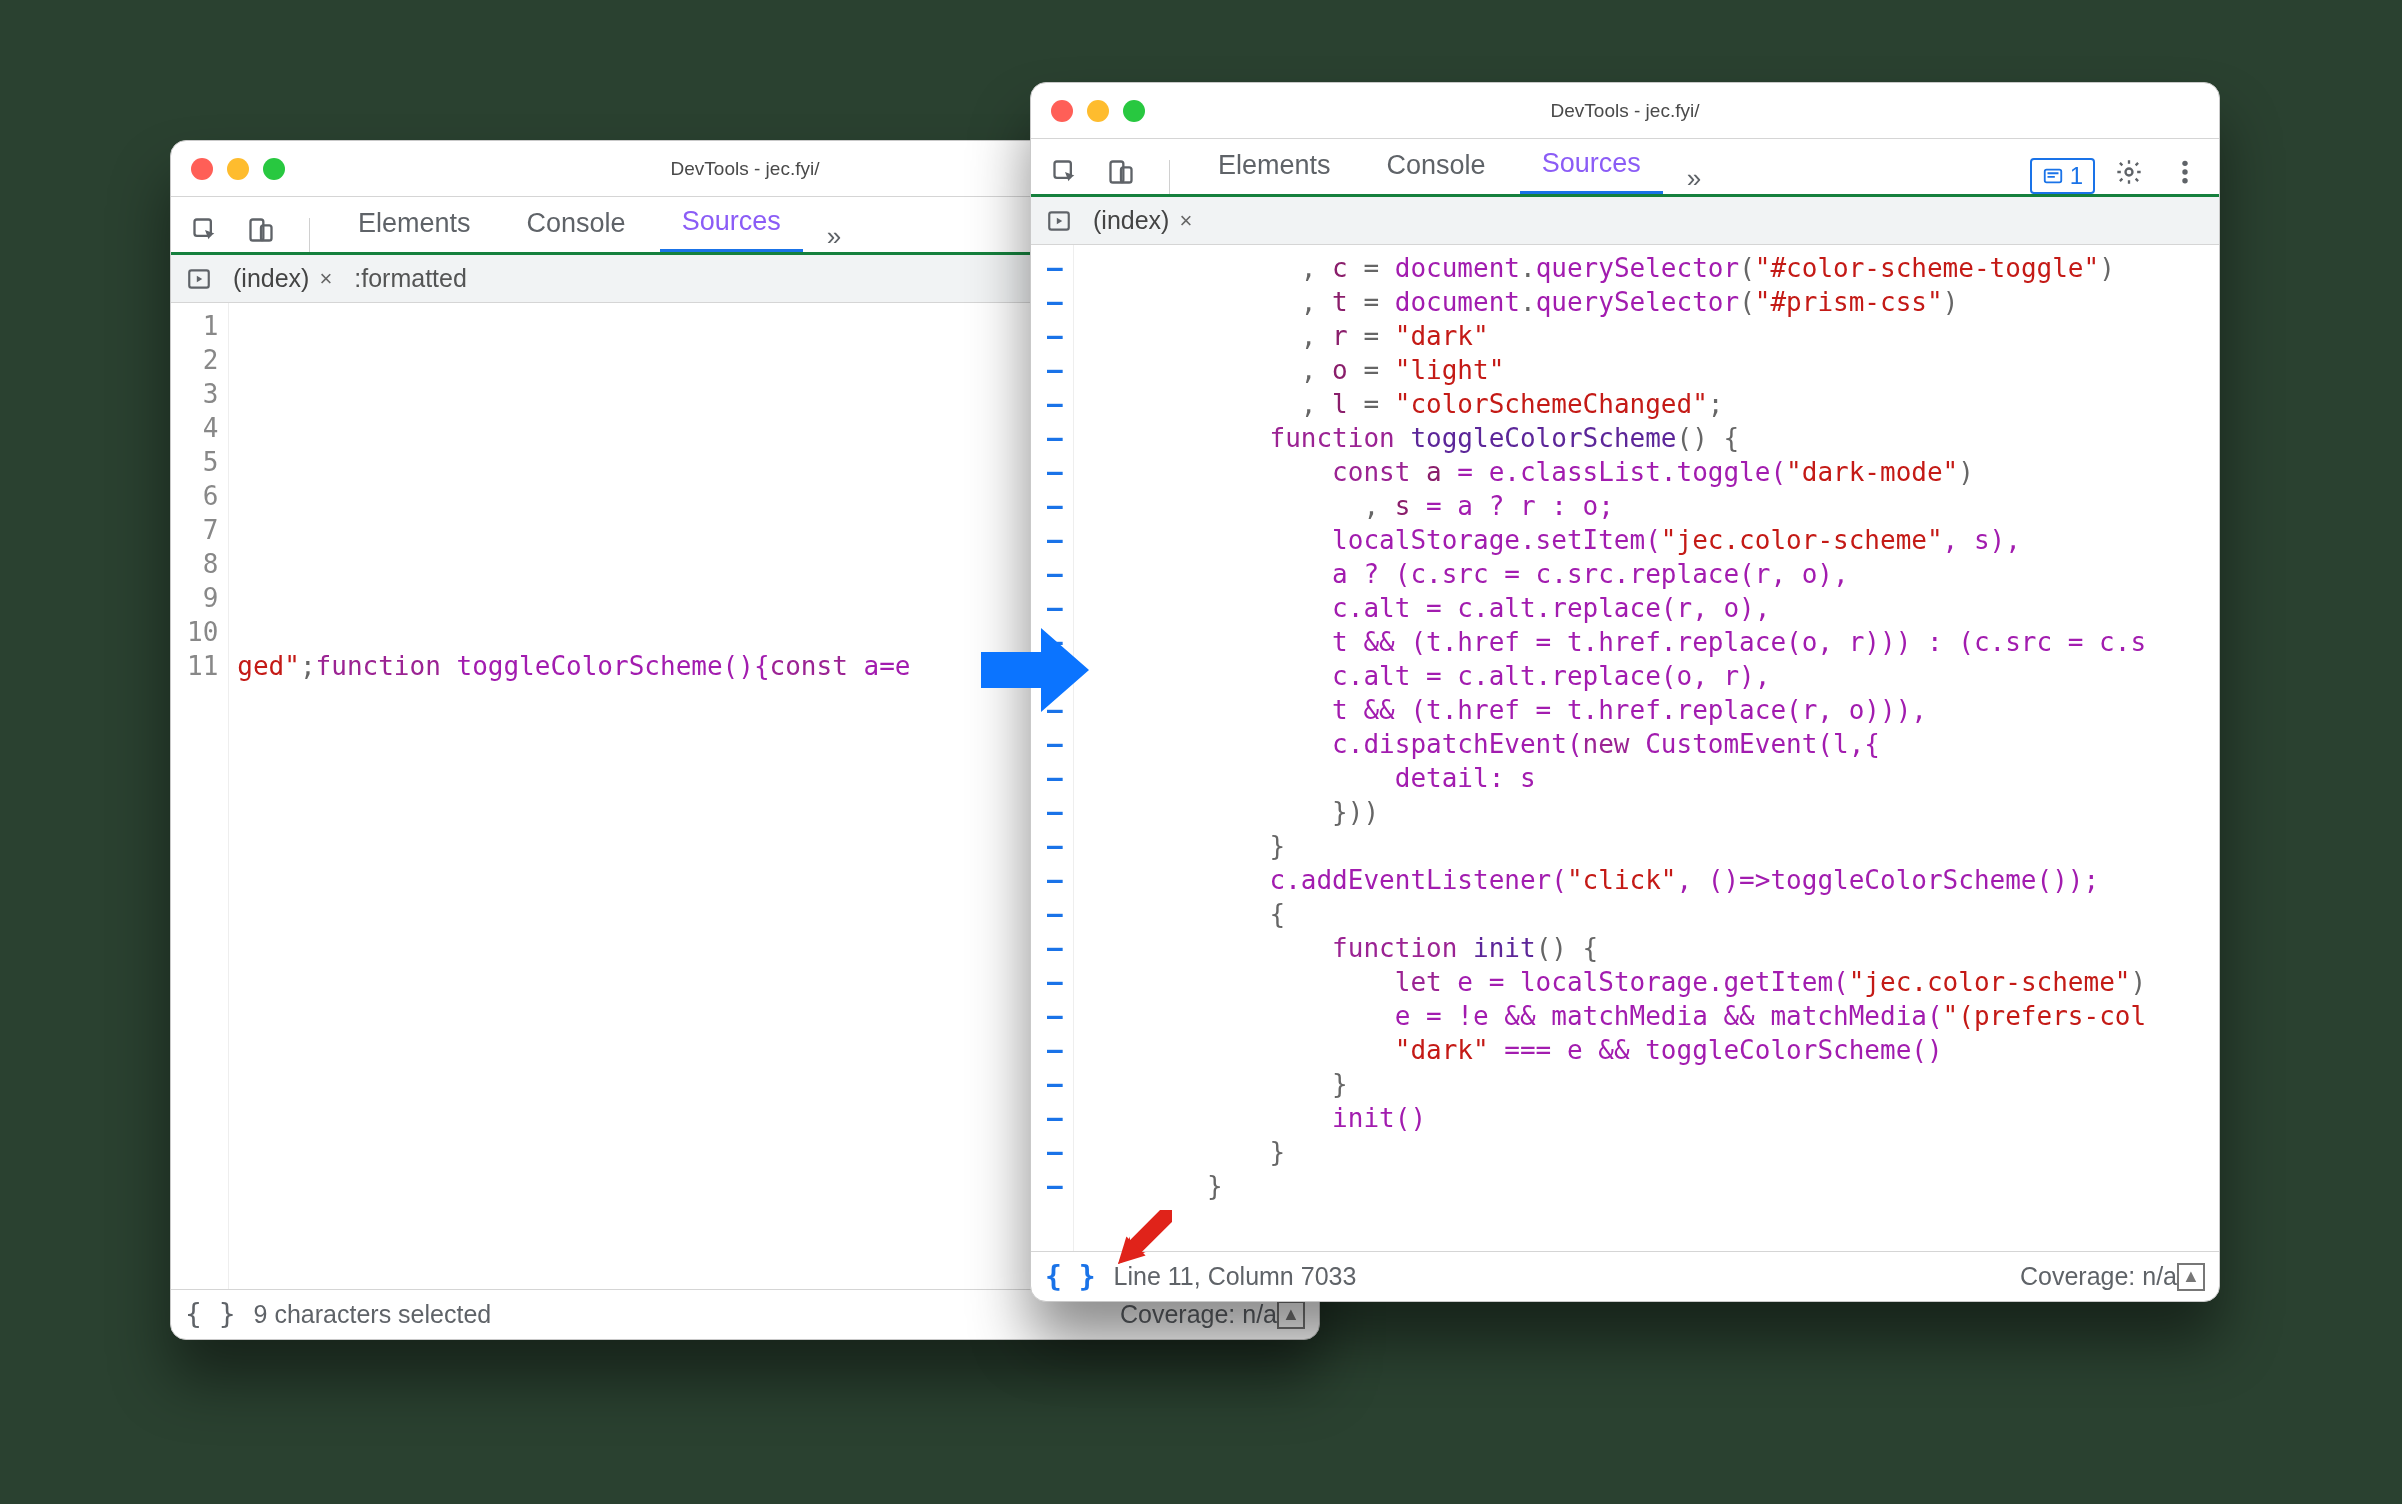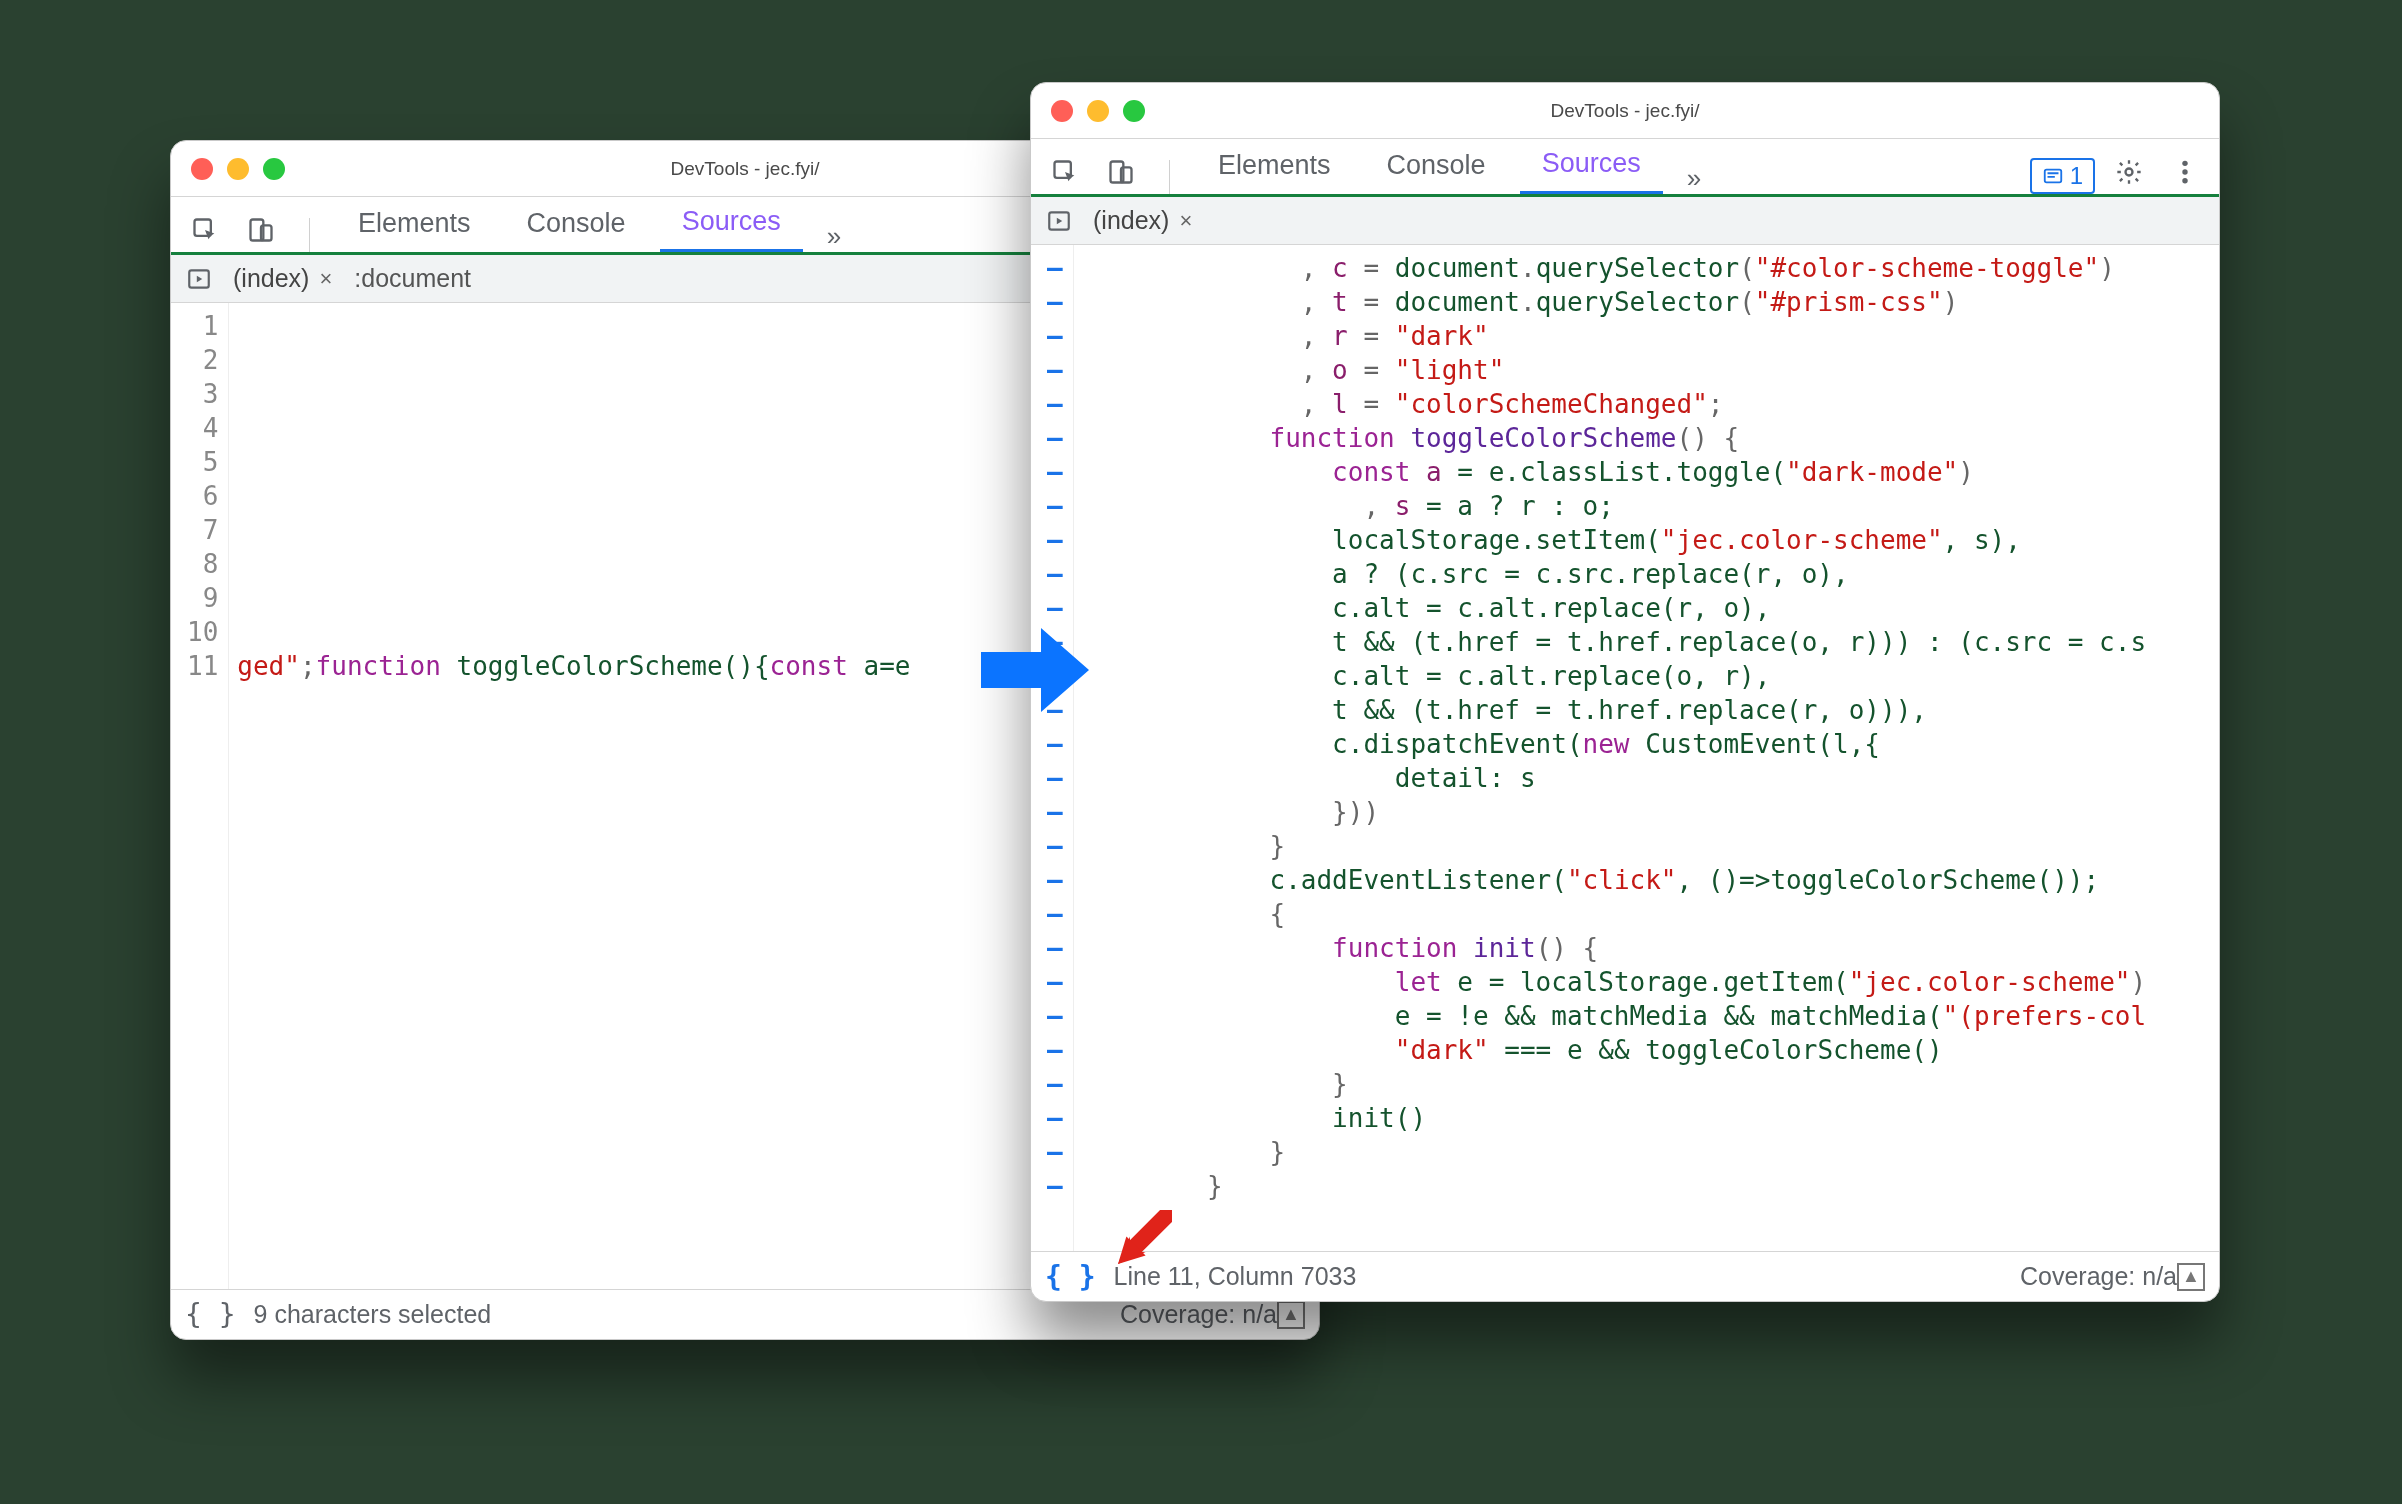--- a/index.html
+++ b/index.html
@@ -47,21 +47,21 @@
   .gutter .dash { color:#1a73e8; font-weight:600; }
   .code { flex:1; padding:6px 0 6px 8px; white-space:pre; overflow:hidden; color:#222; }
 
   .statusbar { height:50px; border-top:1px solid #d5d5d5; display:flex; align-items:center; padding:0 14px; font-size:25px; color:#5f6368; flex:none; gap:18px; }
   .braces { font-family: ui-monospace, Menlo, monospace; font-size:28px; color:#5f6368; }
   .braces.active { color:#1a73e8; font-weight:600; }
   .status-right { margin-left:auto; display:flex; align-items:center; gap:0; }
   .caret-box { width:28px; height:28px; border:2px solid #777; display:flex; align-items:center; justify-content:center; color:#777; font-size:18px; }
 
   
-  .tok-punc{color:#666;} .tok-id{color:#14532d;} .tok-prop{color:#8a1e6b;}
+  .tok-punc{color:#666;} .tok-id{color:#a21caf;} .tok-prop{color:#8a1e6b;}
   .tok-str{color:#c41a16;} .tok-kw{color:#9b2393;} .tok-fn{color:#5c2699;margin-top:44px;}
 
   
   .big-arrow { position:absolute; width:120px; height:120px; }
   .big-arrow svg { width:100%; height:100%; }
   .red-arrow { position:absolute; width:60px; height:60px; }
   .red-arrow svg { width:100%; height:100%; }
 
   
   .stroke-icon { stroke:#5f6368; stroke-width:2; fill:none; }
@@ -104,21 +104,21 @@
       <svg width="26" height="26" viewBox="0 0 24 24">
           <rect x="3" y="4" width="18" height="16" rx="2" class="stroke-icon"></rect>
           <path d="M10 9 l5 3 -5 3 z" fill="#5f6368"></path>
         </svg>
     </div>
     <div class="file-tab">
       <span>(index)</span>
       <span class="close">×</span>
     </div>
     <div class="file-tab other">
-      <span>:document</span>
+      <span>:formatted</span>
     </div>
   </div>
 
   <div class="editor">
     <div class="gutter" id="gutterA"><span class="ln">1</span><span class="ln">2</span><span class="ln">3</span><span class="ln">4</span><span class="ln">5</span><span class="ln">6</span><span class="ln">7</span><span class="ln">8</span><span class="ln">9</span><span class="ln">10</span><span class="ln">11</span></div>
     <div class="code" id="codeA">
 
 
 
 

